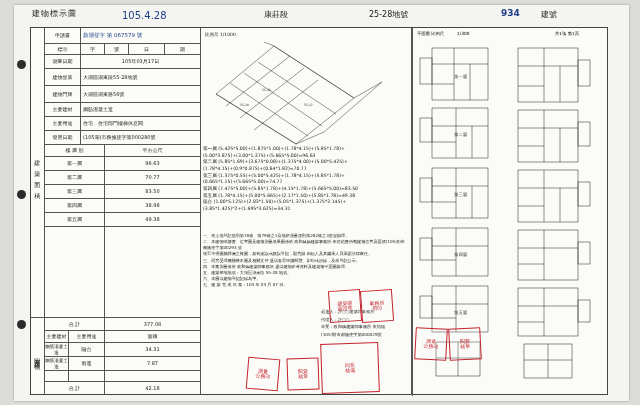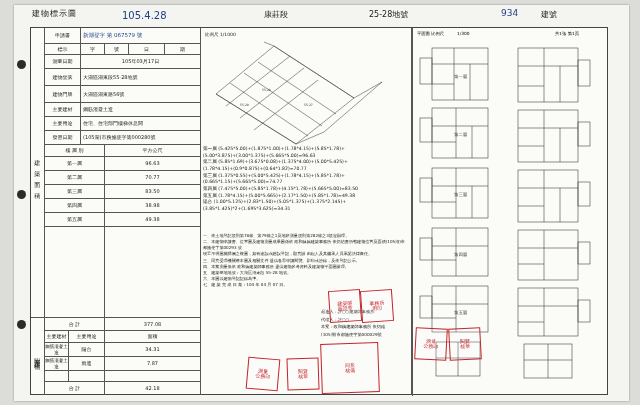--- a/index.html
+++ b/index.html
@@ -54,21 +54,21 @@
 <div id="sheet">
 
   <div class="hole" style="top:55px"></div>
   <div class="hole" style="top:185px"></div>
   <div class="hole" style="top:315px"></div>
 
   <div class="cell title" style="left:18px;top:4px;width:90px;height:14px;">建物標示圖</div>
   <div class="cell hand" style="left:108px;top:5px;width:70px;height:12px;font-size:10px;">105.4.28</div>
   <div class="cell" style="left:250px;top:5px;width:70px;height:12px;font-size:8px;">康莊段</div>
   <div class="cell" style="left:355px;top:5px;width:80px;height:12px;font-size:8px;">25-28地號</div>
-  <div class="cell hand" style="left:487px;top:3px;width:40px;height:12px;font-size:9px;">934</div>
+  <div class="cell hand" style="left:487px;top:3px;width:40px;height:12px;font-size:9px;font-weight:bold;">934</div>
   <div class="cell" style="left:527px;top:5px;width:40px;height:12px;font-size:8px;">建號</div>
 
   <div id="frame">
 
     <div class="cell ctr vert br bb" style="left:0;top:0;width:14px;height:290px;font-size:6px;">建 築 面 積</div>
     <div class="cell ctr vert br" style="left:0;top:290px;width:14px;height:77px;font-size:6px;">附屬建物</div>
 
     <div class="cell ctr br bb" style="left:14px;top:0;width:36px;height:16px;">申請書</div>
     <div class="cell lft br bb hand" style="left:50px;top:0;width:120px;height:16px;font-size:5.5px;">新湖登字 第 067579 號</div>
 

